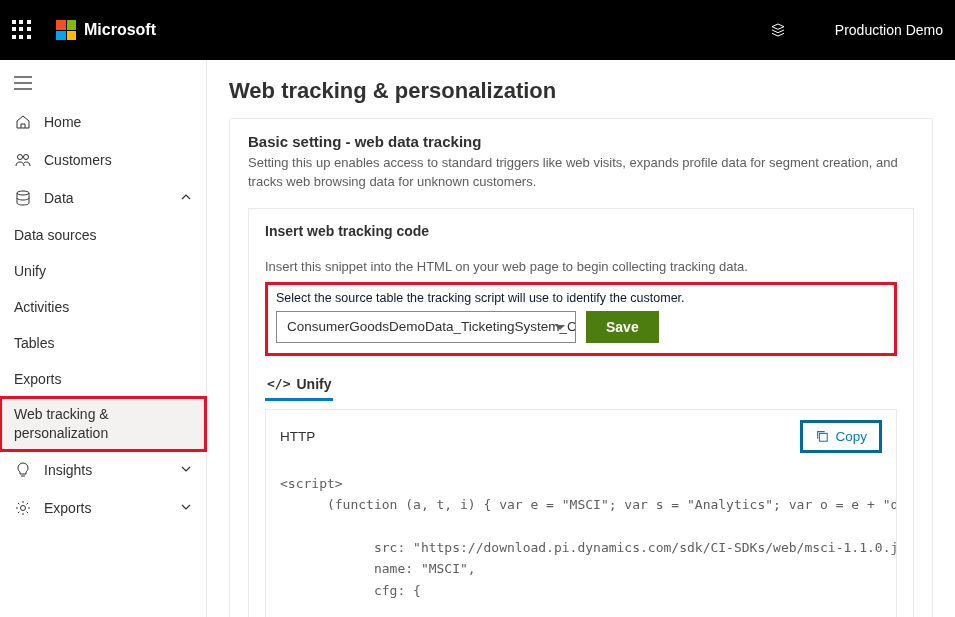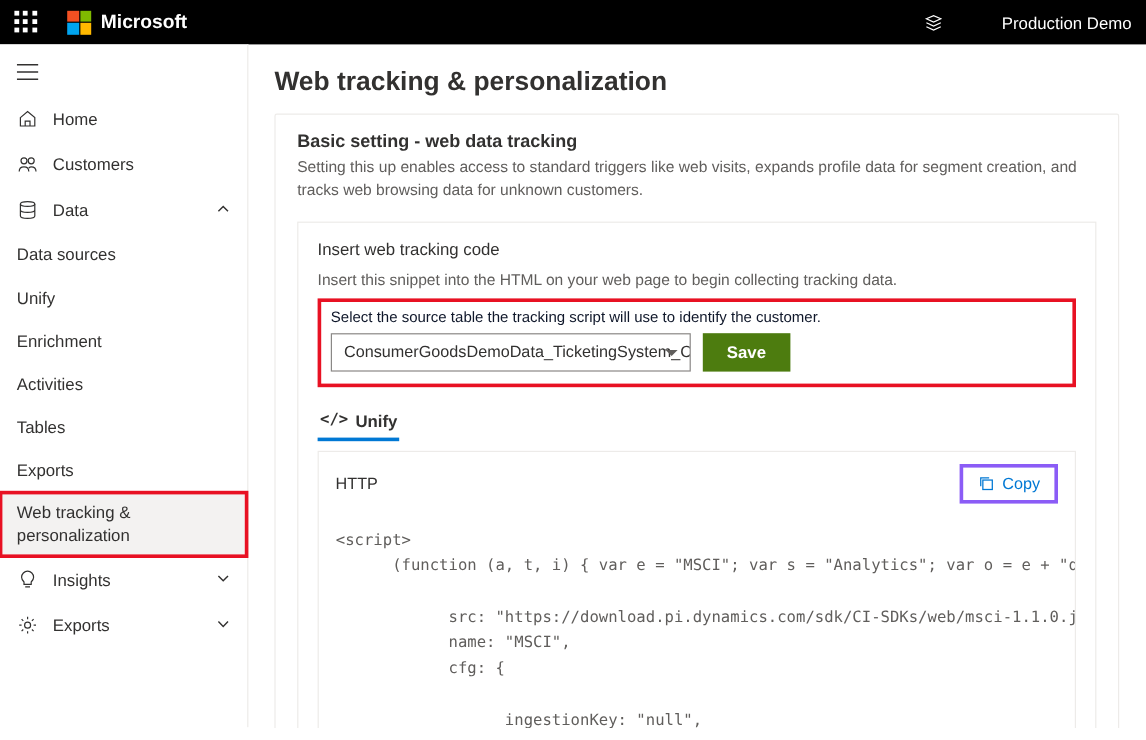--- a/index.html
+++ b/index.html
@@ -1,19 +1,19 @@
 <!DOCTYPE html>
 <html><head>
   <meta charset="utf-8">
   <style>
     * { margin: 0; padding: 0; box-sizing: border-box; }
     body { font-family: "Segoe UI", -apple-system, sans-serif; font-size: 14px; color: #323130; background: #fff; width: 955px; height: 617px; overflow: hidden; }
     
     
-    .topbar { height: 37px; background: #000; color: #fff; display: flex; align-items: center; padding: 0 12px; }
+    .topbar { height: 60px; background: #000; color: #fff; display: flex; align-items: center; padding: 0 12px; }
     .waffle { width: 20px; height: 20px; display: grid; grid-template-columns: repeat(3, 1fr); gap: 2px; cursor: pointer; }
     .waffle span { background: #fff; width: 4px; height: 4px; }
     .mslogo { display: flex; align-items: center; margin-left: 24px; }
     .mslogo-grid { width: 20px; height: 20px; display: grid; grid-template-columns: 1fr 1fr; gap: 1px; margin-right: 8px; }
     .mslogo-grid span:nth-child(1){background:#f25022;} .mslogo-grid span:nth-child(2){background:#7fba00;} .mslogo-grid span:nth-child(3){background:#00a4ef;} .mslogo-grid span:nth-child(4){background:#ffb900;}
     .mslogo-text { font-size: 16px; font-weight: 600; }
     .product-name { margin-left: 40px; font-size: 15px; font-weight: 600; }
     .topbar-right { margin-left: auto; display: flex; align-items: center; gap: 12px; }
     .env-icon { width: 16px; height: 16px; }
     .env-name { font-size: 14px; margin-left: 37px; }
@@ -34,38 +34,38 @@
     .nav-multi { line-height: 1.35; padding-top: 8px; padding-bottom: 8px; }
     
     
     .main { flex: 1; padding: 18px 22px; overflow: auto; }
     .page-title { font-size: 22px; font-weight: 600; margin-bottom: 14px; }
     .card { border: 1px solid #edebe9; border-radius: 2px; padding: 14px 18px 18px; }
     .card h3 { font-size: 15px; font-weight: 600; margin-bottom: 4px; }
     .card .desc { font-size: 13px; color: #605e5c; line-height: 1.45; }
     
     .subcard { border: 1px solid #edebe9; margin-top: 16px; padding: 14px 16px 16px; }
-    .subcard h4 { font-size: 14px; font-weight: 400; margin-bottom: 10px; }
+    .subcard h4 { font-size: 14px; font-weight: 700; margin-bottom: 20px; }
     .subcard .sub-desc { font-size: 13px; color: #605e5c; }
     
     .highlight-box { border: 3px solid #e81123; padding: 6px 8px 10px; margin-top: 8px; }
     .field-label { font-size: 12.5px; color: #0f172a; margin-bottom: 6px; }
     .row { display: flex; gap: 10px; align-items: center; }
     .select { width: 300px; height: 32px; border: 1px solid #8a8886; padding: 0 28px 0 10px; font-size: 13.5px; position: relative; background: #fff; display: flex; align-items: center; cursor: pointer; white-space: nowrap; overflow: hidden; text-overflow: ellipsis; }
     .select::after { content: ""; position: absolute; right: 10px; top: 13px; border-left: 5px solid transparent; border-right: 5px solid transparent; border-top: 5px solid #605e5c; }
     .btn-primary { height: 32px; padding: 0 20px; background: #4d7c0f; color: #fff; border: none; font-size: 14px; font-weight: 600; cursor: pointer; }
     
     .tabs { margin-top: 14px; }
     .tab { display: inline-flex; align-items: center; gap: 6px; padding: 6px 2px; border-bottom: 3px solid #0078d4; font-size: 14px; font-weight: 600; cursor: pointer; }
     .tab-icon { font-family: monospace; font-size: 13px; }
     
     .code-panel { border: 1px solid #edebe9; margin-top: 8px; }
     .code-header { display: flex; align-items: center; padding: 10px 14px; font-size: 13.5px; }
     .copy-btn { margin-left: auto; display: inline-flex; align-items: center; gap: 6px; color: #0078d4; cursor: pointer; font-size: 13.5px; padding: 4px 8px; }
-    .copy-hl { border: 3px solid #8b5cf6; padding: 2px 4px; }
+    .copy-hl { border: 3px solid #0369a1; padding: 2px 4px; }
     .code-body { position: relative; padding: 10px 14px 14px; font-family: Consolas, Menlo, monospace; font-size: 13px; color: #605e5c; white-space: pre; overflow: auto; max-height: 205px; line-height: 1.65; }
     .code-body::-webkit-scrollbar { height: 14px; width: 14px; }
     .code-body::-webkit-scrollbar-thumb { background: #c8c6c4; border-radius: 7px; }
     .code-body::-webkit-scrollbar-track { background: transparent; }
   </style>
 </head>
 <body>
 
 <div class="topbar">
   <div class="waffle">
@@ -137,23 +137,20 @@
       <span class="chev"><svg width="12" height="12" viewBox="0 0 12 12" fill="none" stroke="#323130" stroke-width="1.2">
             <path d="M2 8l4-4 4 4"></path>
           </svg></span>
     </div>
 
     <div class="nav-item nav-sub">
         <span>Data sources</span>
       </div>
     <div class="nav-item nav-sub">
         <span>Unify</span>
-      </div>
-    <div class="nav-item nav-sub">
-        <span>Enrichment</span>
       </div>
     <div class="nav-item nav-sub">
         <span>Activities</span>
       </div>
     <div class="nav-item nav-sub">
         <span>Tables</span>
       </div>
     <div class="nav-item nav-sub">
         <span>Exports</span>
       </div>

